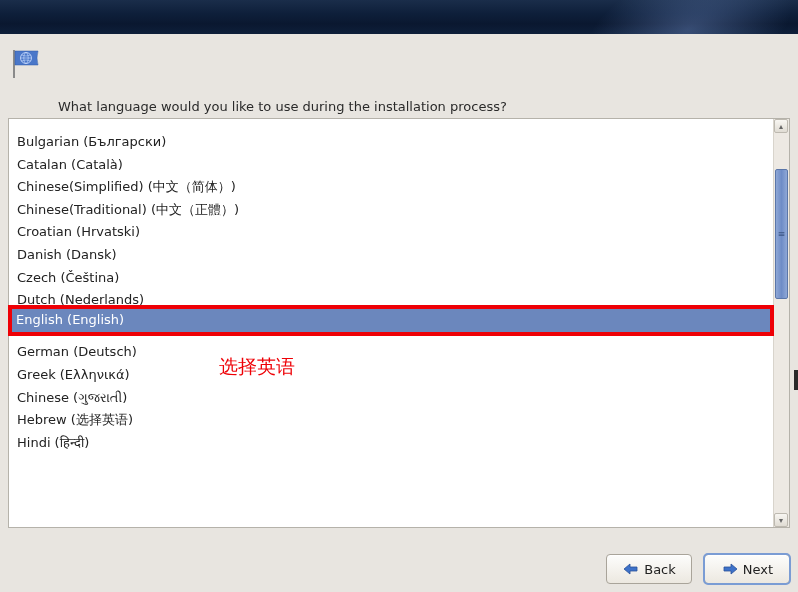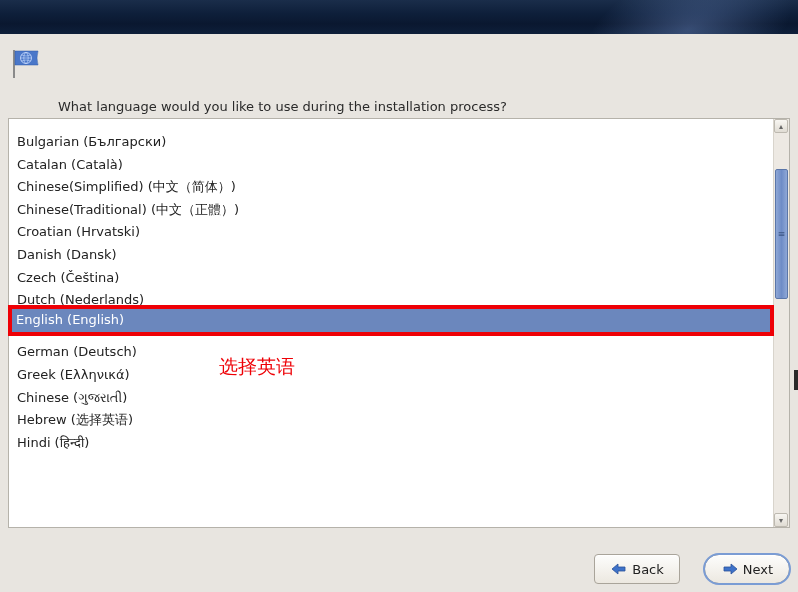--- a/index.html
+++ b/index.html
@@ -159,26 +159,24 @@
       border: 1px solid #a9a49a;
       border-radius: 4px;
       display: flex;
       align-items: center;
       justify-content: center;
       gap: 4px;
       font-size: 13px;
       color: #222;
       cursor: pointer;
       box-shadow: inset 0 1px 0 #fff;
-      margin-left: 12px;
     }
     .nav-btn.focus {
       outline: 2px solid #7a9cd4;
       outline-offset: -1px;
-      border-radius: 15px;
     }
     .arrow-svg { width: 18px; height: 14px; }
     .right-edge {
       position: absolute;
       right: 0;
       top: 370px;
       width: 4px;
       height: 20px;
       background: #2a2a2a;
     }

